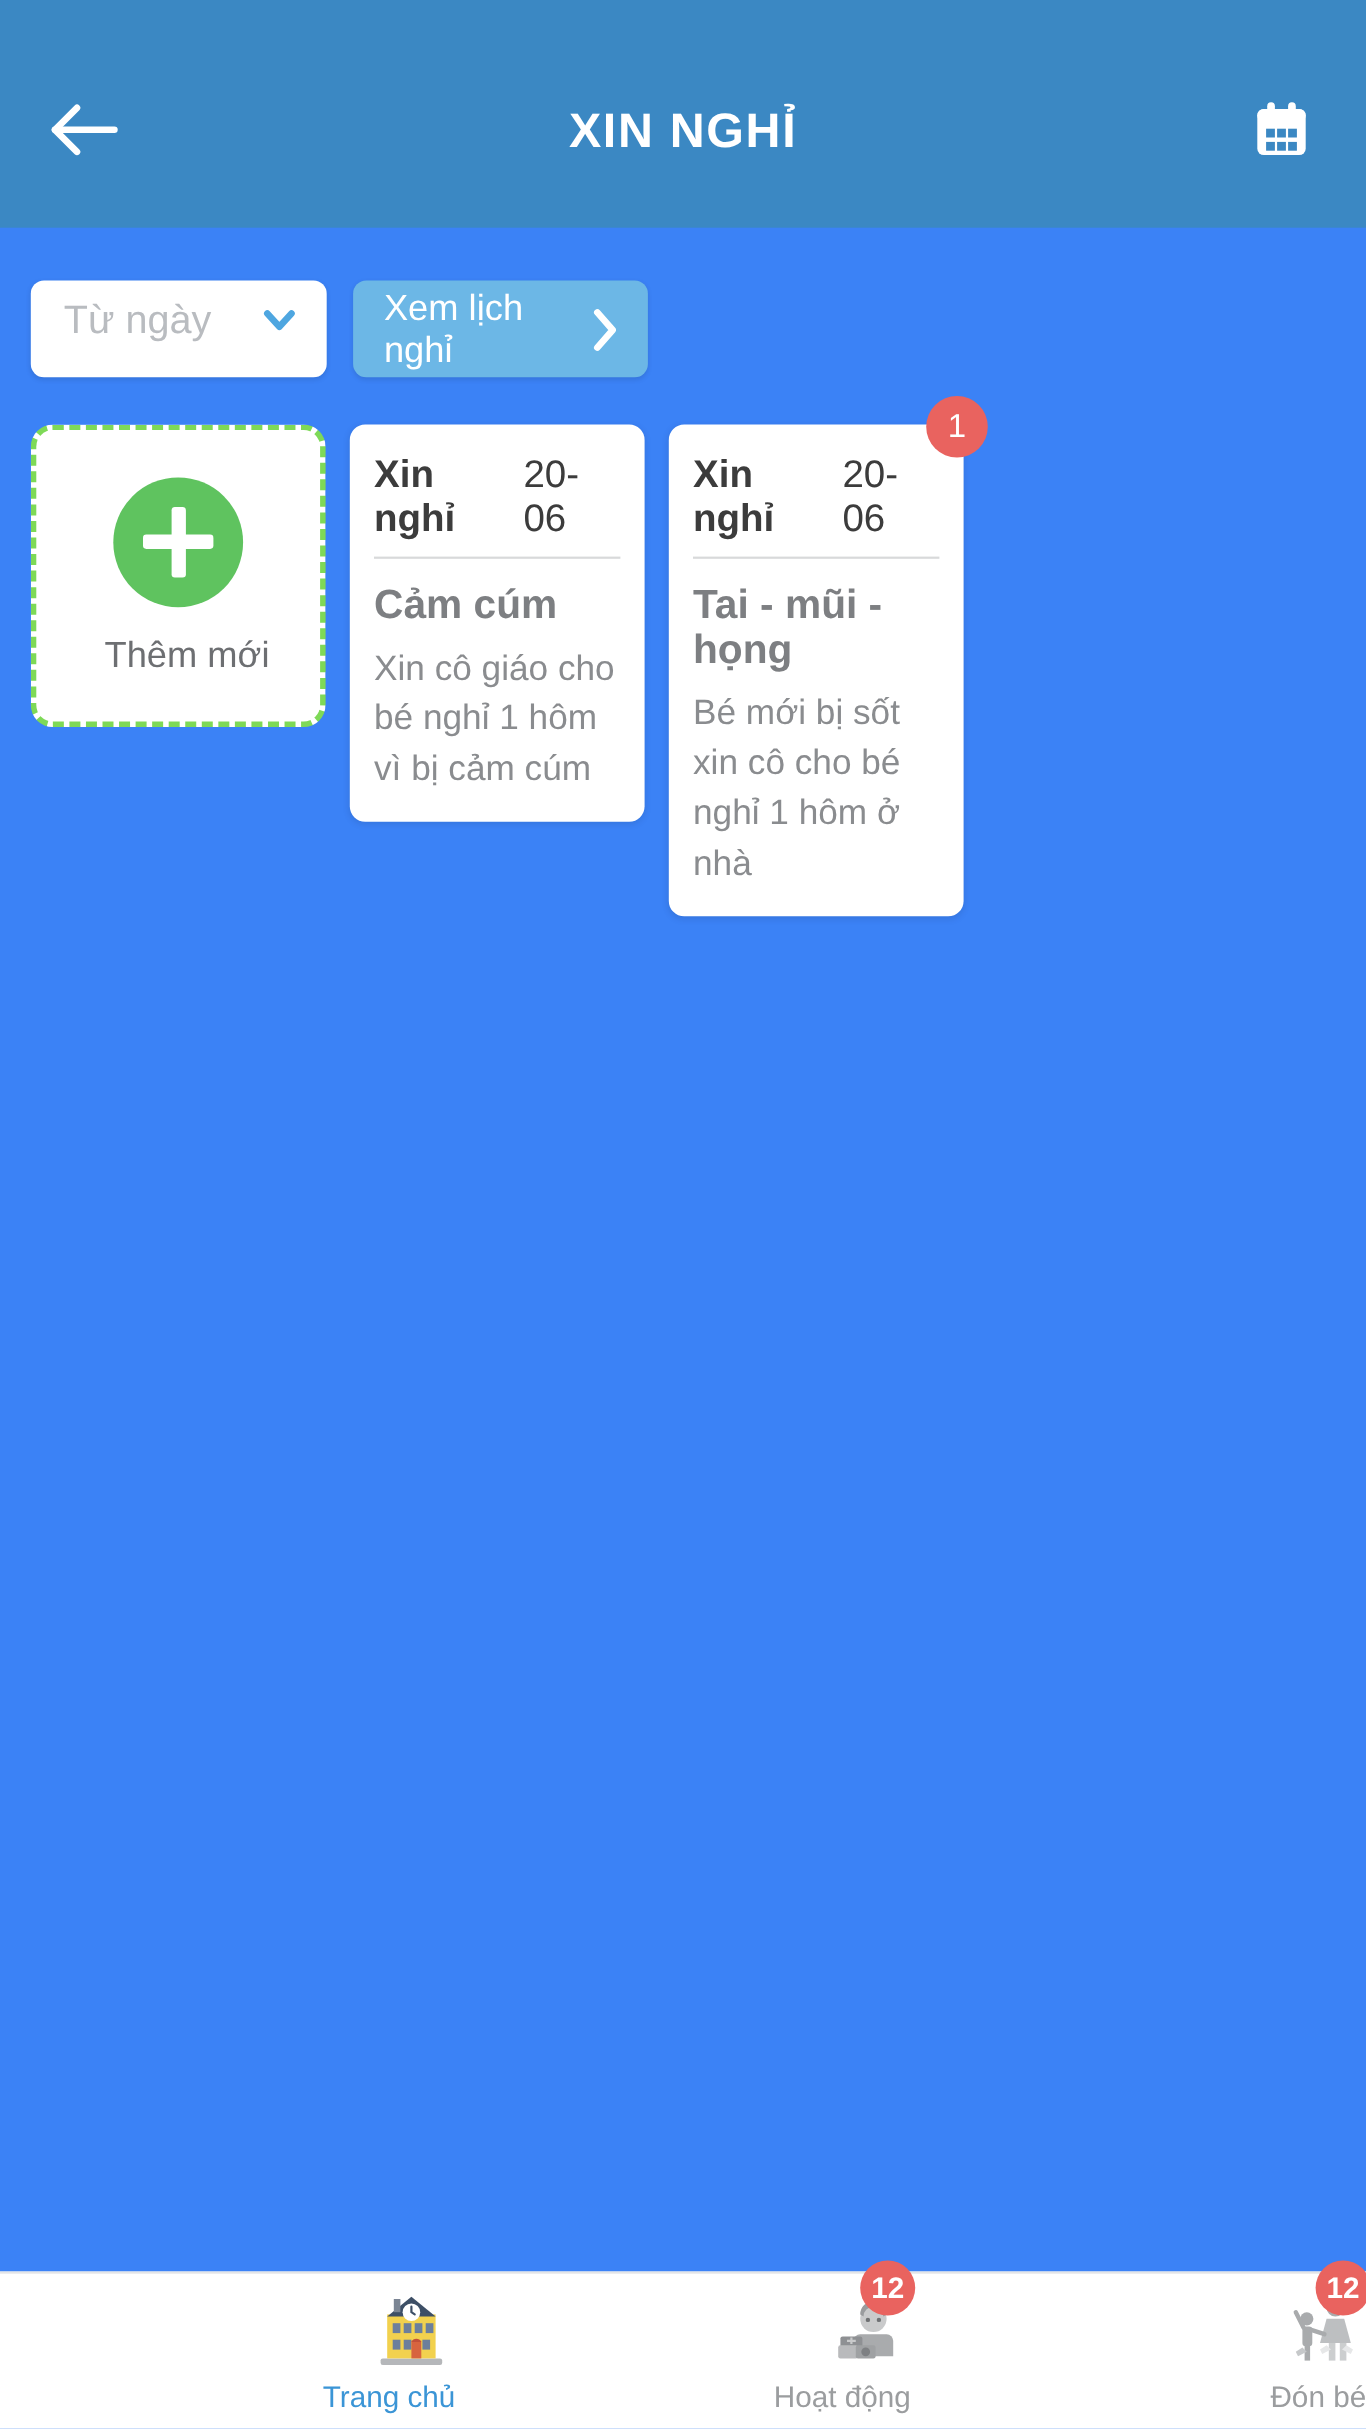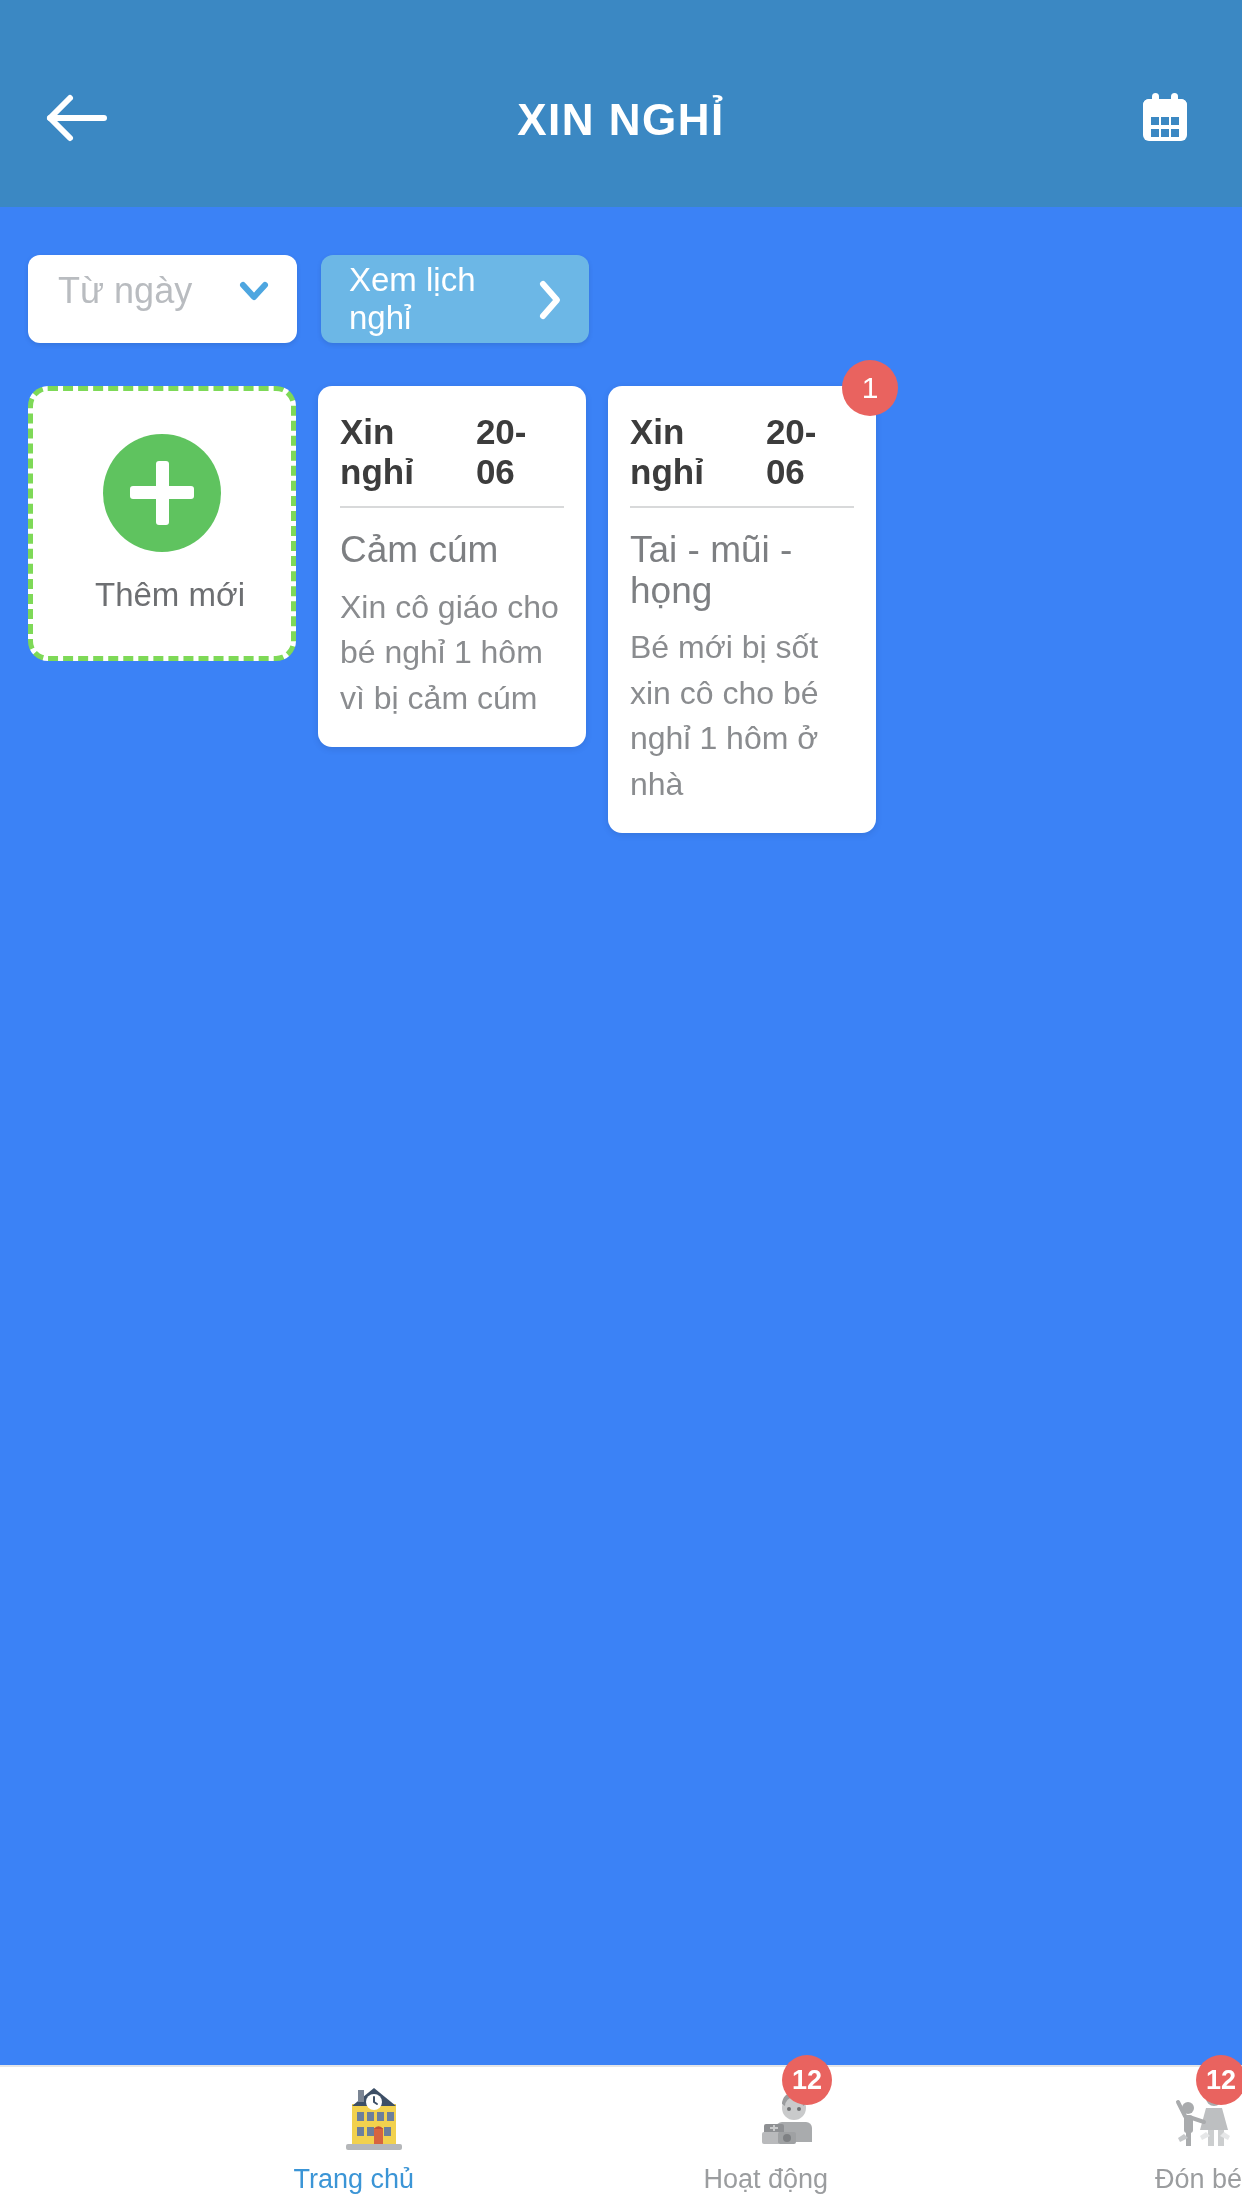--- a/index.html
+++ b/index.html
@@ -160,27 +160,27 @@
     padding-bottom: 14px;
     border-bottom: 2px solid #d8d9da;
   }
   .card-head-label {
     font-size: 35px;
     font-weight: bold;
     color: #3c3c3c;
   }
   .card-head-date {
     font-size: 35px;
-    font-weight: bold;
+    font-weight: normal;
     color: #3c3c3c;
   }
   .card-title {
     margin-top: 22px;
     font-size: 37px;
-    font-weight: normal;
+    font-weight: bold;
     color: #7d7f82;
     line-height: 1.1;
   }
   .card-body {
     margin-top: 14px;
     font-size: 32px;
     color: #8a8c8f;
     line-height: 1.42;
   }
   .card-badge {

